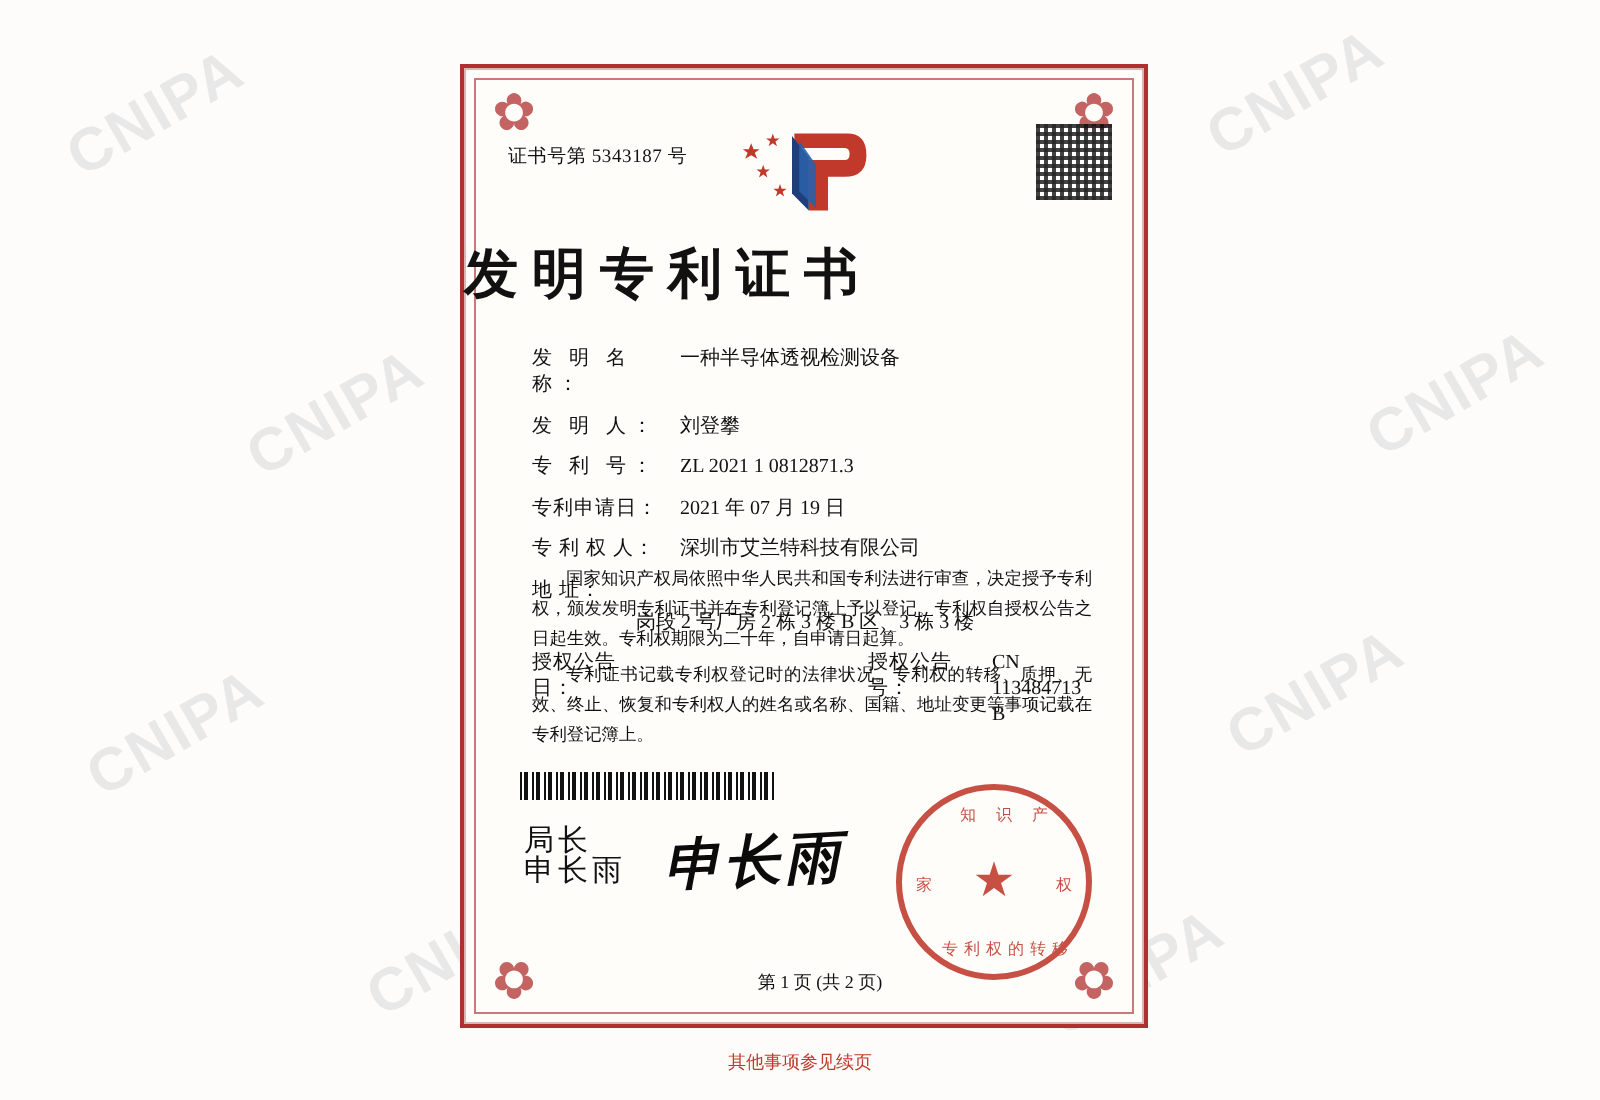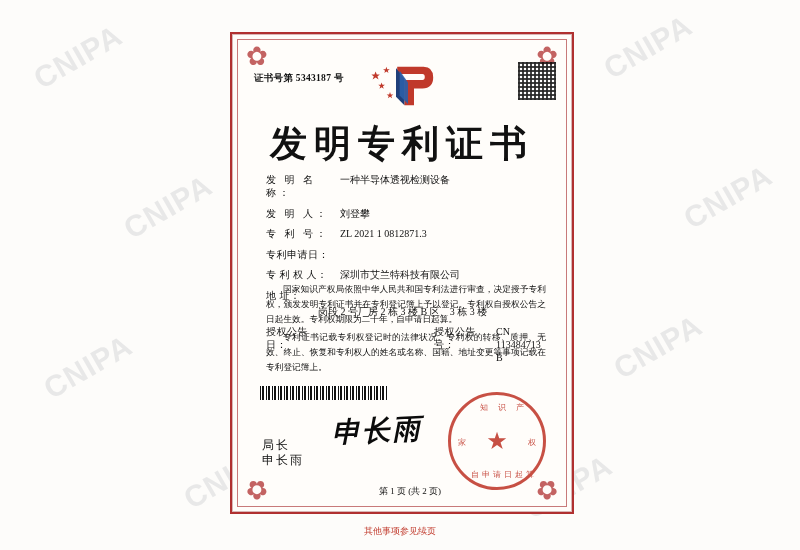--- a/index.html
+++ b/index.html
@@ -61,21 +61,20 @@
   .orn.bl { left: 8px; bottom: 6px; transform: scaleY(-1); }
   .orn.br { right: 8px; bottom: 6px; transform: scale(-1,-1); }
 
   .certno {
     position: absolute;
     left: 22px;
     top: 38px;
     font-size: 9.5px;
     color: #111;
     letter-spacing: .3px;
-    font-weight: bold;
   }
   .qr {
     position: absolute;
     right: 16px;
     top: 28px;
     width: 38px;
     height: 38px;
     background:
       repeating-linear-gradient(90deg, #222 0 2px, #fff 2px 4px),
       repeating-linear-gradient(0deg, #222 0 2px, #fff 2px 4px);
@@ -87,22 +86,22 @@
     left: 50%;
     top: 28px;
     transform: translateX(-50%);
     width: 74px;
     height: 48px;
   }
   .title {
     position: absolute;
     top: 85px;
     left: 0; right: 0;
-    text-align: center;
-    font-size: 37px;
+    text-align: left;
+    font-size: 27px;
     letter-spacing: 7px;
     font-weight: bold;
     color: #111;
     font-family: "DejaVu Serif", serif;
   }
   .fields {
     position: absolute;
     left: 34px;
     top: 139px;
     right: 26px;
@@ -146,22 +145,22 @@
     position: absolute;
     left: 28px;
     top: 352px;
     width: 128px;
     height: 14px;
     background: repeating-linear-gradient(90deg, #111 0 1px, #fff 1px 2px, #111 2px 4px, #fff 4px 6px);
   }
   .sig-block {
     position: absolute;
     left: 30px;
-    top: 404px;
-    font-size: 12px;
+    top: 380px;
+    font-size: 15px;
     line-height: 15px;
     letter-spacing: 2px;
     color: #111;
   }
   .handwriting {
     position: absolute;
     left: 100px;
     top: 378px;
     font-size: 28px;
     font-family: "DejaVu Serif", serif;
@@ -268,20 +267,21 @@
       <div class="row">
         <span class="lab">发 明 人：</span>
         <span class="val">刘登攀</span>
       </div>
       <div class="row">
         <span class="lab">专 利 号：</span>
         <span class="val">ZL 2021 1 0812871.3</span>
       </div>
       <div class="row">
         <span class="lab wide">专利申请日：</span>
+        <span class="val">2021 年 07 月 19 日</span>
       </div>
       <div class="row">
         <span class="lab wide">专 利 权 人：</span>
         <span class="val">深圳市艾兰特科技有限公司</span>
       </div>
       <div class="row">
         <span class="lab wide">地          址：</span>
       </div>
       <div class="addr-cont">岗段 2 号厂房 2 栋 3 楼 B 区、3 栋 3 楼</div>
       <div class="row2">
@@ -307,20 +307,20 @@
       <div>申长雨</div>
     </div>
 
     <div class="handwriting">申长雨</div>
 
     <div class="seal">
       <div class="st top">知 识 产</div>
       <div class="sl l">家</div>
       <div class="sl r">权</div>
       <div class="inner">★</div>
-      <div class="st bottom">自申请日起算</div>
+      <div class="st bottom">专利权的转移</div>
     </div>
 
     <div class="pageno">第 1 页 (共 2 页)</div>
   </div>
 
   <div class="footnote">其他事项参见续页</div>
 </div>
 
 </body></html>

